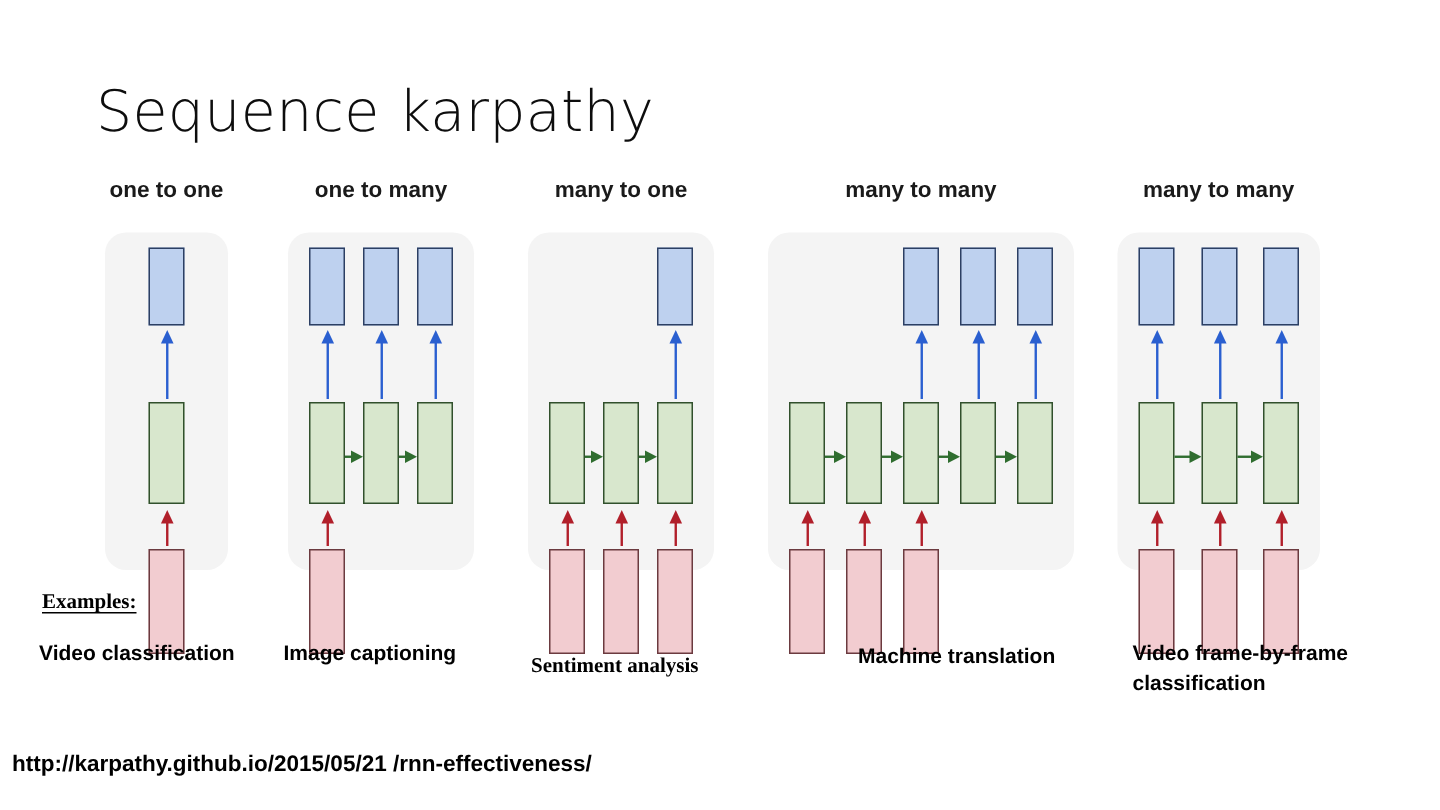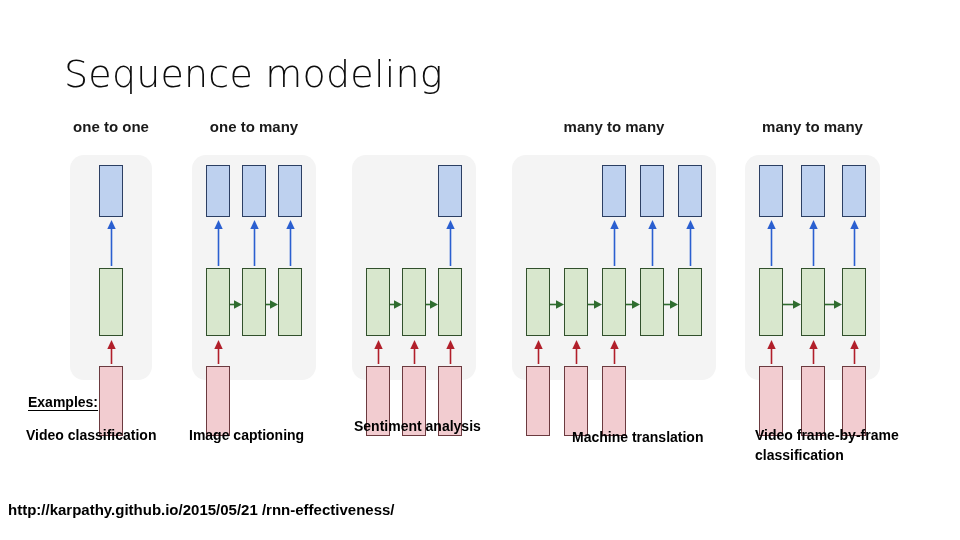--- a/index.html
+++ b/index.html
@@ -91,21 +91,21 @@
   .arrow svg {
     display: block;
     overflow: visible;
   }
 
   
   #examples-label {
     position: absolute;
     left: 28px;
     top: 394px;
-    font-family: Liberation Sans, sans-serif;
+    font-family: Liberation Serif, serif;
     font-size: 14px;
     font-weight: 700;
     color: #000;
     text-decoration: underline;
     text-underline-offset: 3px;
   }
   .example-caption {
     position: absolute;
     font-family: "Liberation Sans", sans-serif;
     font-size: 14px;
@@ -122,21 +122,21 @@
     font-family: "Liberation Sans", sans-serif;
     font-size: 15px;
     font-weight: 700;
     color: #000;
     white-space: nowrap;
   }
 </style>
 </head>
 <body>
 
-<div id="slide-title">Sequence modeling</div>
+<div id="slide-title">Sequence karpathy</div>
 
 <div id="diagram">
     <div class="panel-group" style="left: 192px; width: 124px; height: 270px;">
       <div class="panel-heading">one to many</div>
       <div class="panel-box"></div>
       <div class="cell green" style="left: 14px; top: 150px; width: 24px; height: 68px;"></div>
       <div class="arrow" style="left: 38px; top: 180.5px; width: 12px; height: 11px;">
         <svg width="12" height="11" viewBox="0 0 12 11">
           <line x1="0" y1="5.5" x2="5" y2="5.5" stroke="#2f6d2f" stroke-width="1.6"></line>
           <polygon points="12,5.5 4,1.2999999999999998 4,9.7" fill="#2f6d2f"></polygon>
@@ -192,20 +192,21 @@
       </div>
       <div class="cell pink" style="left: 29px; top: 248px; width: 24px; height: 70px;"></div>
       <div class="arrow" style="left: 35.5px; top: 222px; width: 11px; height: 24px;">
         <svg width="11" height="24" viewBox="0 0 11 24">
           <line x1="5.5" y1="24" x2="5.5" y2="8" stroke="#b11f2a" stroke-width="1.6"></line>
           <polygon points="5.5,0 1.2999999999999998,9 9.7,9" fill="#b11f2a"></polygon>
         </svg>
       </div>
     </div>
     <div class="panel-group" style="left: 352px; width: 124px; height: 270px;">
+      <div class="panel-heading">many to one</div>
       <div class="panel-box"></div>
       <div class="cell green" style="left: 14px; top: 150px; width: 24px; height: 68px;"></div>
       <div class="arrow" style="left: 38px; top: 180.5px; width: 12px; height: 11px;">
         <svg width="12" height="11" viewBox="0 0 12 11">
           <line x1="0" y1="5.5" x2="5" y2="5.5" stroke="#2f6d2f" stroke-width="1.6"></line>
           <polygon points="12,5.5 4,1.2999999999999998 4,9.7" fill="#2f6d2f"></polygon>
         </svg>
       </div>
       <div class="cell green" style="left: 50px; top: 150px; width: 24px; height: 68px;"></div>
       <div class="arrow" style="left: 74px; top: 180.5px; width: 12px; height: 11px;">
@@ -380,18 +381,18 @@
         </svg>
       </div>
     </div>
   </div>
 
 <div id="examples-label">Examples:</div>
 
 <div id="examples-container">
     <div class="example-caption" style="left: 26px; top: 425px; width: 170px;">Video classification</div>
     <div class="example-caption" style="left: 189px; top: 425px; width: 150px;">Image captioning</div>
-    <div class="example-caption" style="left: 354px; top: 416px; width: 160px;">Sentiment analysis</div>
+    <div class="example-caption" style="left: 354px; top: 435px; width: 160px; font-family: Liberation Serif, serif;">Sentiment analysis</div>
     <div class="example-caption" style="left: 572px; top: 427px; width: 170px;">Machine translation</div>
     <div class="example-caption" style="left: 755px; top: 425px; width: 175px;">Video frame-by-frame classification</div>
   </div>
 
 <div id="source-url">http://karpathy.github.io/2015/05/21 /rnn-effectiveness/</div>
 
 </body></html>

